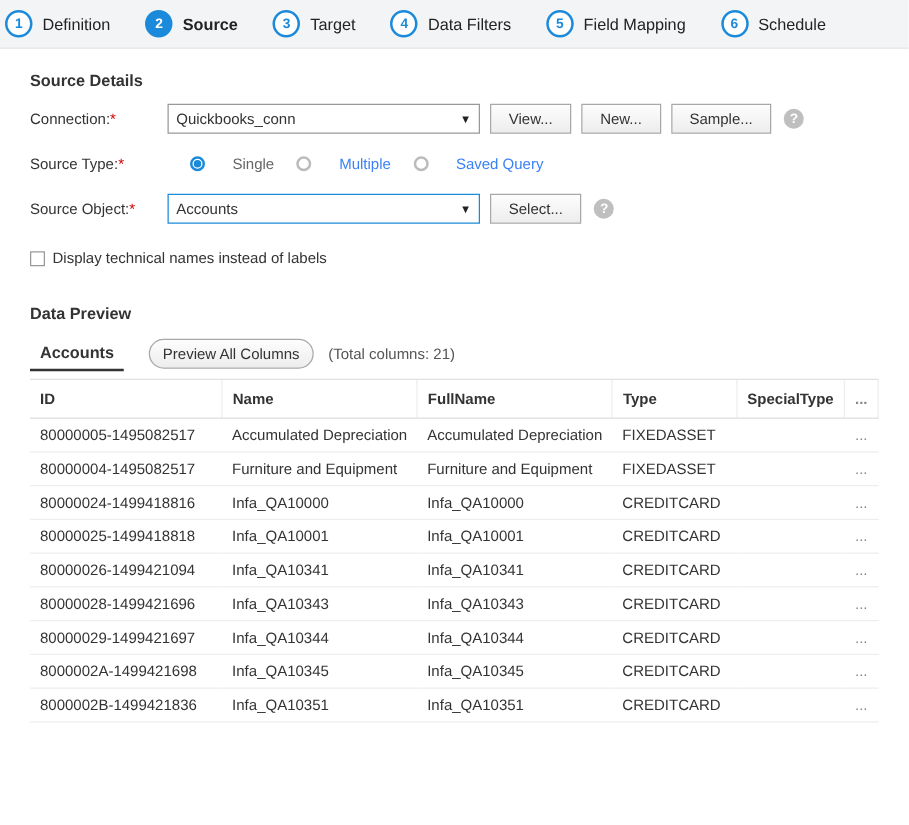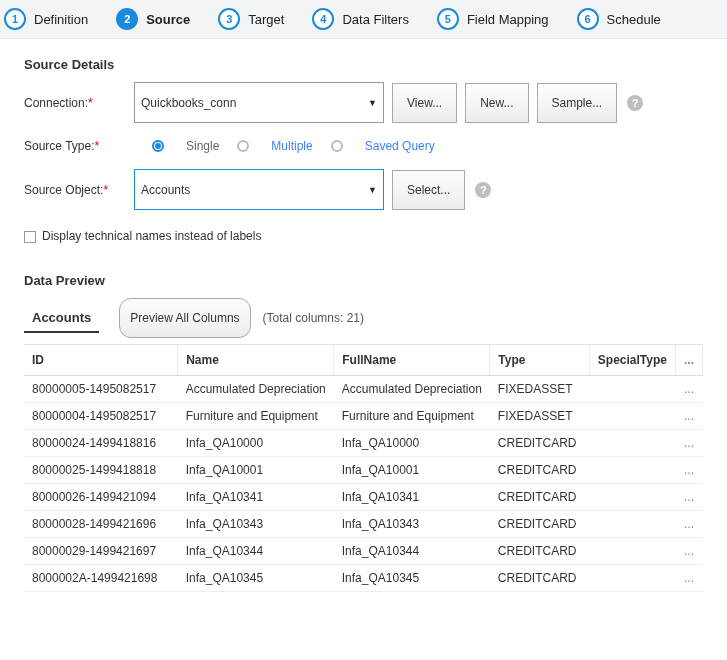--- a/index.html
+++ b/index.html
@@ -9,24 +9,24 @@
 .step-circle { width: 22px; height: 22px; border-radius: 50%; border: 2px solid #1b8adb; color: #1b8adb; display: flex; align-items: center; justify-content: center; font-size: 11px; font-weight: bold; background: #fff; }
 .step.active .step-circle { background: #1b8adb; color: #fff; }
 .step-label { font-size: 13px; color: #222; }
 .step.active .step-label { font-weight: bold; }
 .content { padding: 18px 24px 10px 24px; }
 .section-title { font-weight: bold; font-size: 13px; margin-bottom: 10px; margin-top: 30px; }
 .section-title:first-child { margin-top: 0; }
 .form-row { display: flex; align-items: center; margin-bottom: 10px; min-height: 26px; }
 .form-label { width: 110px; font-size: 12px; color: #333; }
 .req { color: #d40000; }
-.select-box { width: 250px; height: 41px; border: 1px solid #999; background: #fff; padding: 0 6px; font-size: 12px; display: flex; align-items: center; justify-content: space-between; cursor: pointer; }
+.select-box { width: 250px; height: 24px; border: 1px solid #999; background: #fff; padding: 0 6px; font-size: 12px; display: flex; align-items: center; justify-content: space-between; cursor: pointer; }
 .select-box.blue { border-color: #1b8adb; }
 .dropdown-arrow { font-size: 9px; color: #222; }
-.btn { height: 40px; border: 1px solid #a8a8a8; background: linear-gradient(#fdfdfd,#ededed); padding: 0 14px; font-size: 12px; color: #333; cursor: pointer; margin-left: 8px; display: inline-flex; align-items: center; }
+.btn { height: 24px; border: 1px solid #a8a8a8; background: linear-gradient(#fdfdfd,#ededed); padding: 0 14px; font-size: 12px; color: #333; cursor: pointer; margin-left: 8px; display: inline-flex; align-items: center; }
 .btn.sm { padding: 0 10px; border-radius: 12px; }
 .help-icon { width: 16px; height: 16px; border-radius: 50%; background: #bfbfbf; color: #fff; font-size: 11px; font-weight: bold; display: inline-flex; align-items: center; justify-content: center; margin-left: 10px; }
 .radio-row { display: flex; gap: 18px; align-items: center; margin-left: 18px; }
 .radio-item { display: flex; align-items: center; gap: 22px; font-size: 12px; color: #666; }
 .radio-item.disabled { color: #3b82f6; }
 .rd { width: 12px; height: 12px; border-radius: 50%; border: 2px solid #bbb; display: inline-block; position: relative; }
 .rd.checked { border-color: #1b8adb; }
 .rd.checked::after { content: ''; position: absolute; width: 6px; height: 6px; background: #1b8adb; border-radius: 50%; top: 1px; left: 1px; }
 .checkbox-row { display: flex; align-items: flex-end; gap: 6px; margin: 3px 0; font-size: 12px; }
 .cb { width: 12px; height: 12px; border: 1px solid #999; background: #fff; display: inline-block; }
@@ -213,17 +213,25 @@
             <td class="ell">...</td>
           </tr>
           <tr>
             <td>8000002A-1499421698</td>
             <td>Infa_QA10345</td>
             <td>Infa_QA10345</td>
             <td>CREDITCARD</td>
             <td></td>
             <td class="ell">...</td>
           </tr>
+          <tr>
+            <td>8000002B-1499421836</td>
+            <td>Infa_QA10351</td>
+            <td>Infa_QA10351</td>
+            <td>CREDITCARD</td>
+            <td></td>
+            <td class="ell">...</td>
+          </tr>
         </tbody>
     </table>
   </div>
 
 </div>
 
 </body></html>

